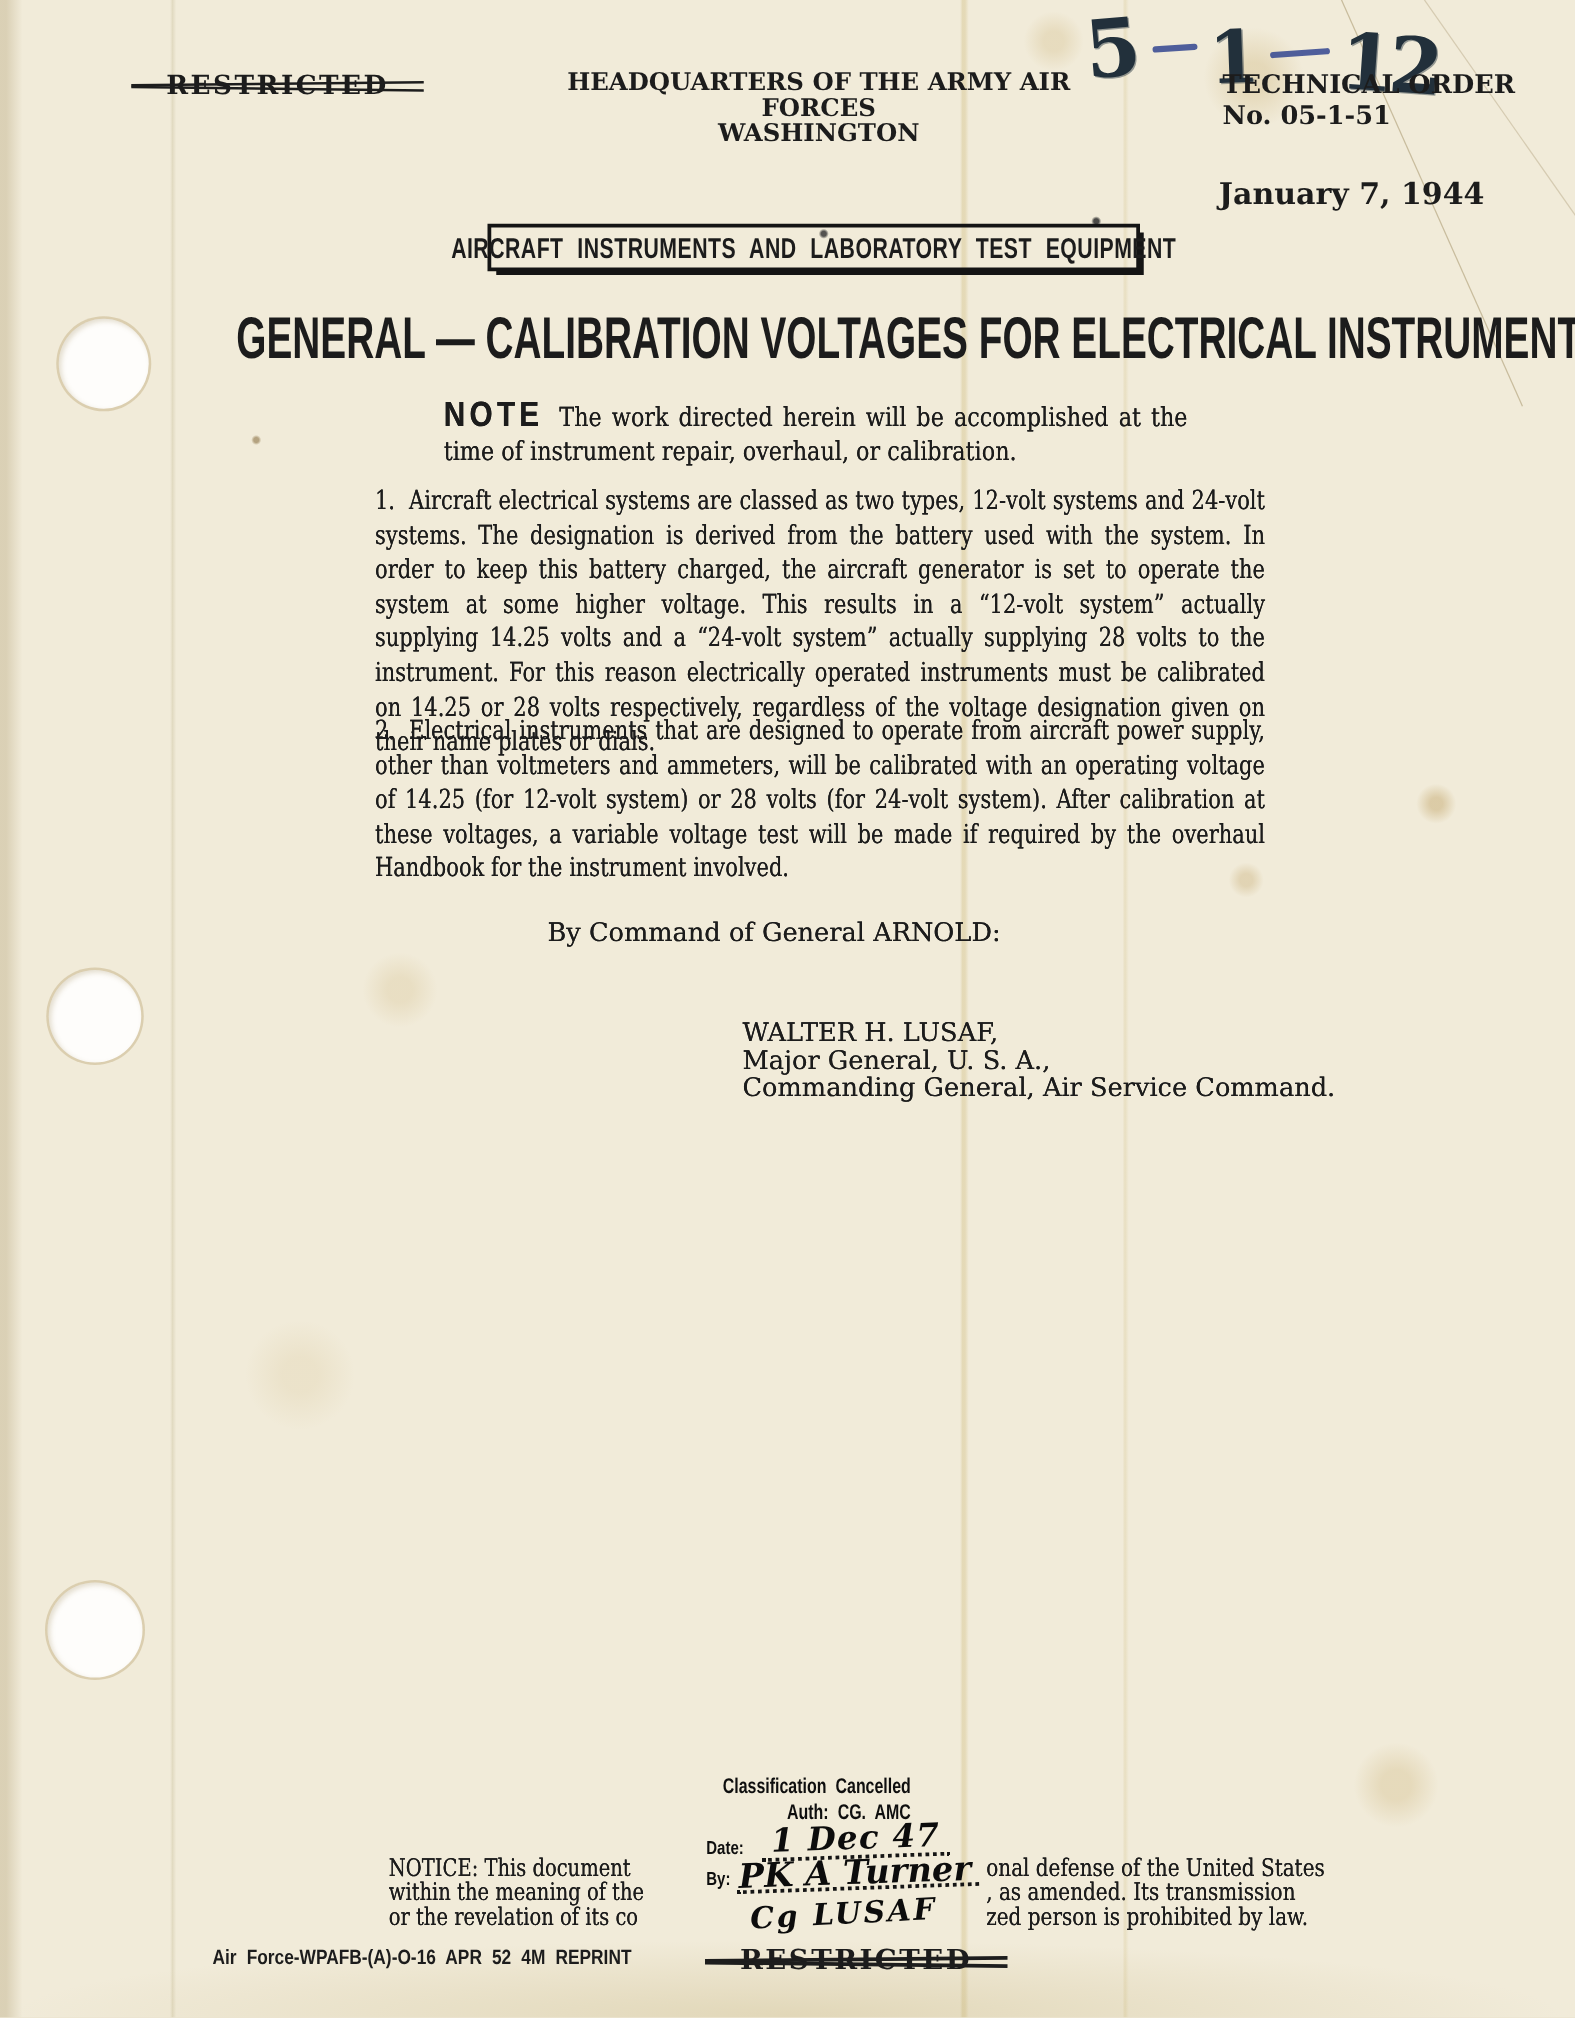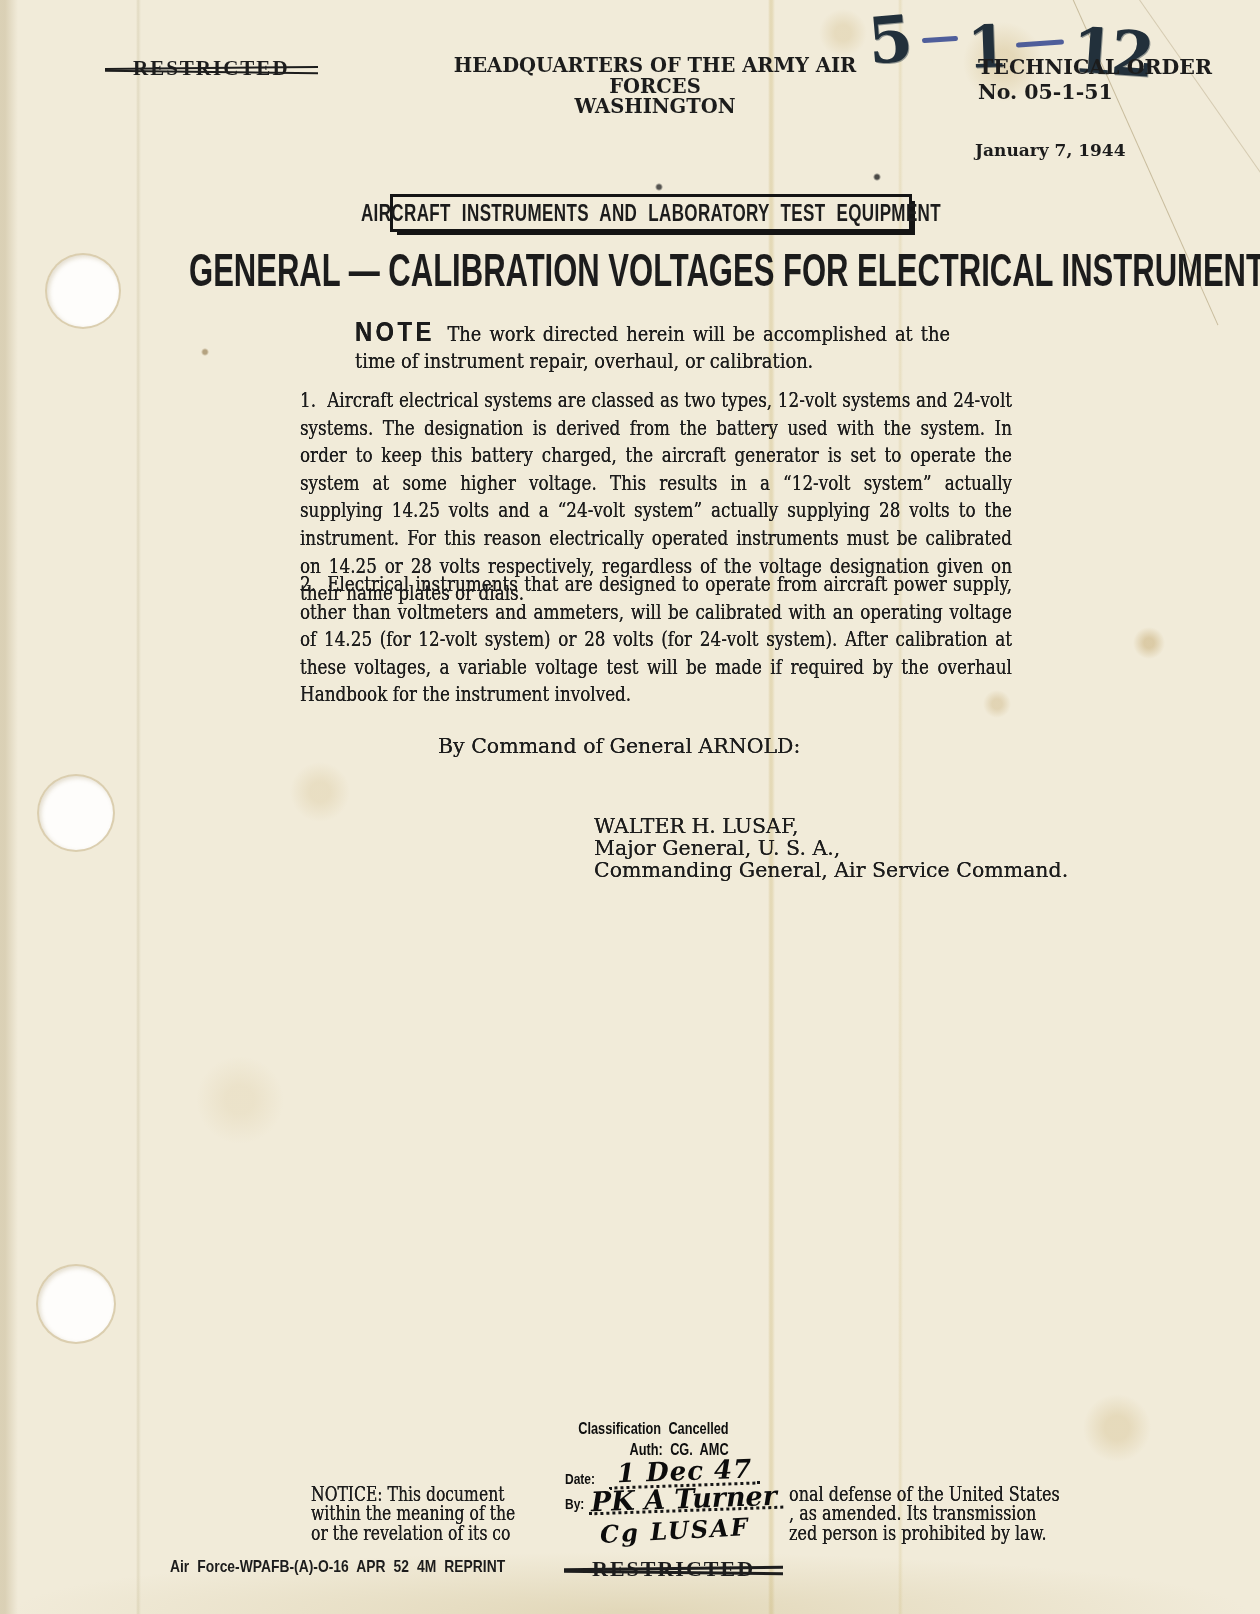--- a/index.html
+++ b/index.html
@@ -29,44 +29,44 @@
   .crease.c2{left:1136px;top:-6px;width:230px;transform:rotate(55deg);border-top-color:rgba(150,130,85,.3);}
   .hole{position:absolute;border-radius:50%;background:#fefdfb;
         box-shadow:0 0 0 2px rgba(200,183,140,.55), 2px 2px 4px rgba(150,130,80,.25) inset;}
   .hole.h1{left:47px;top:255px;width:72px;height:72px;}
   .hole.h2{left:39px;top:776px;width:74px;height:74px;}
   .hole.h3{left:38px;top:1266px;width:76px;height:76px;}
 
   .bodyink{text-shadow:0 0 .5px currentColor;}
 
   
-  .struck{position:relative;display:inline-block;font-family:Liberation Serif, serif;}
+  .struck{position:relative;display:inline-block;}
   .struck::before,.struck::after{content:"";position:absolute;left:-28px;right:-28px;border-top:2.5px solid #1d1d1d;}
   .struck::before{top:42%;transform:rotate(-.6deg);}
   .struck::after{top:58%;transform:rotate(.7deg);}
   .restricted-top{position:absolute;left:133px;top:55px;font-size:21px;font-weight:bold;letter-spacing:2px;}
   .restricted-bottom{position:absolute;left:592px;top:1555px;font-size:22px;font-weight:bold;letter-spacing:2px;}
   .restricted-bottom .struck::before,.restricted-bottom .struck::after{border-top-width:3.5px;}
 
   .letterhead{position:absolute;left:405px;top:56px;width:500px;text-align:center;
               font-weight:bold;font-size:19.5px;line-height:20.5px;}
 
   .filing-stamp{position:absolute;left:868px;top:8px;color:#22303b;font-weight:bold;white-space:nowrap;}
   .fs-digit{display:inline-block;line-height:1;text-shadow:1px 1px .5px rgba(34,48,59,.45);}
   .fs-d5{font-size:64px;transform:rotate(-5deg);}
   .fs-d1{font-size:58px;transform:rotate(-2deg) translateY(5px);}
   .fs-d12{font-size:62px;transform:rotate(4deg) translateY(12px);letter-spacing:-4px;}
   .pen-dash{display:inline-block;height:5px;background:#3d4f94;border-radius:3px;margin:0 9px;vertical-align:20px;transform:rotate(-4deg);opacity:.9;}
   .pen-dash.p1{width:36px;}
   .pen-dash.p2{width:48px;vertical-align:16px;}
 
   .order-block{position:absolute;left:978px;top:55px;font-weight:bold;font-size:20.5px;line-height:25px;}
-  .issue-date{position:absolute;left:975px;top:140px;font-weight:bold;font-size:17px;}
+  .issue-date{position:absolute;left:975px;top:140px;font-weight:bold;font-size:24px;}
 
-  .subject-box{position:absolute;left:390px;top:194px;width:516px;height:32px;
+  .subject-box{position:absolute;left:390px;top:179px;width:516px;height:32px;
                border:3.5px solid #141414;box-shadow:5px 5px 0 -2px #141414;
                display:flex;align-items:center;justify-content:center;text-align:center;}
   .subject-box span{font-family:"Liberation Sans",sans-serif;font-weight:bold;font-size:23px;
                white-space:nowrap;word-spacing:8px;letter-spacing:.5px;transform:scaleX(.74);}
 
   .main-title{position:absolute;left:189px;top:246px;font-family:"Liberation Sans",sans-serif;
               font-weight:bold;font-size:47px;line-height:1;white-space:nowrap;
               transform:scaleX(.66);transform-origin:left top;letter-spacing:0;}
 
   .note-block{position:absolute;left:355px;top:318px;width:700px;text-align:justify;

